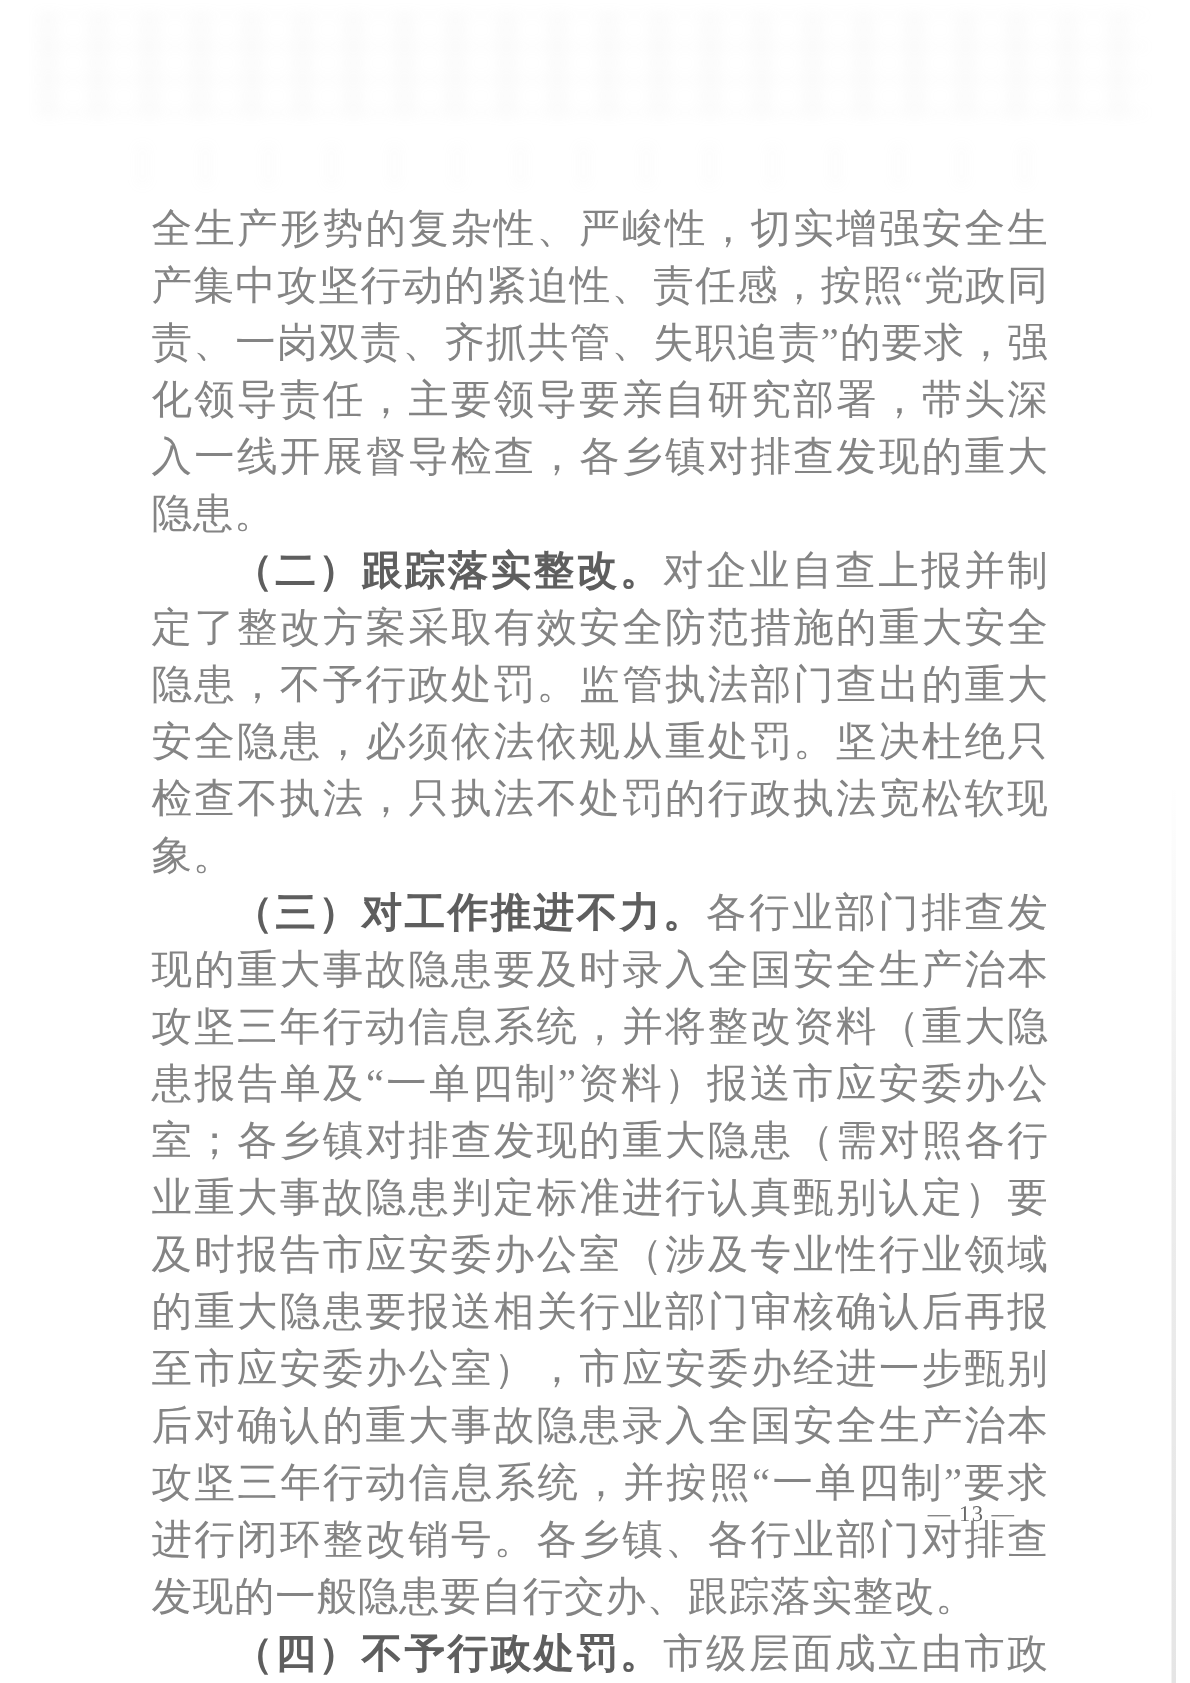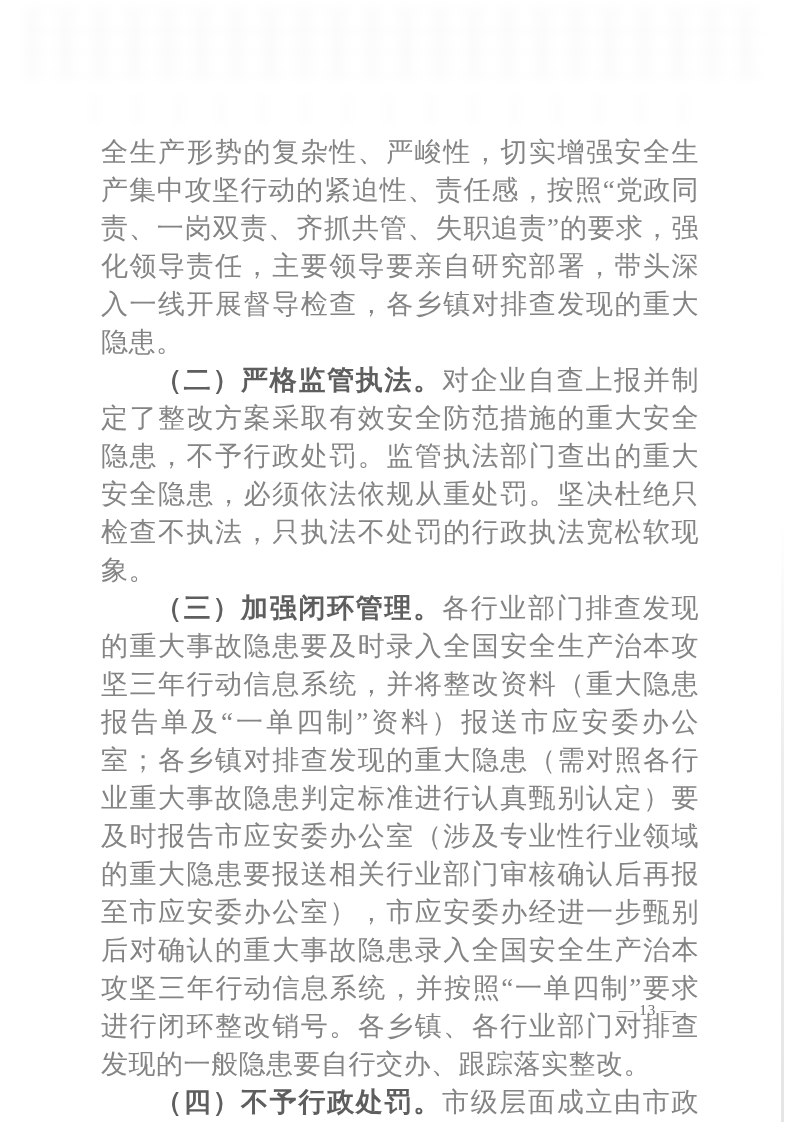--- a/index.html
+++ b/index.html
@@ -95,20 +95,20 @@
 </head>
 <body>
 
 <div class="bleed-noise"></div>
 <div class="bleed-noise2"></div>
 <div class="scan-edge"></div>
 
 <div class="page-body">
   <p class="continuation"><span>全生产形势的复杂性、严峻性，切实增强安全生产集中攻坚行动的紧迫性、责任感，按照“党政同责、一岗双责、齐抓共管、失职追责”的要求，强化领导责任，主要领导要亲自研究部署，带头深入一线开展督导检查，各乡镇对排查发现的重大隐患。</span></p>
 
-  <p><b class="para-heading">（二）严格监管执法。</b><span>对企业自查上报并制定了整改方案采取有效安全防范措施的重大安全隐患，不予行政处罚。监管执法部门查出的重大安全隐患，必须依法依规从重处罚。坚决杜绝只检查不执法，只执法不处罚的行政执法宽松软现象。</span></p>
+  <p><b class="para-heading">（二）跟踪落实整改。</b><span>对企业自查上报并制定了整改方案采取有效安全防范措施的重大安全隐患，不予行政处罚。监管执法部门查出的重大安全隐患，必须依法依规从重处罚。坚决杜绝只检查不执法，只执法不处罚的行政执法宽松软现象。</span></p>
 
-  <p><b class="para-heading">（三）加强闭环管理。</b><span>各行业部门排查发现的重大事故隐患要及时录入全国安全生产治本攻坚三年行动信息系统，并将整改资料（重大隐患报告单及“一单四制”资料）报送市应安委办公室；各乡镇对排查发现的重大隐患（需对照各行业重大事故隐患判定标准进行认真甄别认定）要及时报告市应安委办公室（涉及专业性行业领域的重大隐患要报送相关行业部门审核确认后再报至市应安委办公室），市应安委办经进一步甄别后对确认的重大事故隐患录入全国安全生产治本攻坚三年行动信息系统，并按照“一单四制”要求进行闭环整改销号。各乡镇、各行业部门对排查发现的一般隐患要自行交办、跟踪落实整改。</span></p>
+  <p><b class="para-heading">（三）对工作推进不力。</b><span>各行业部门排查发现的重大事故隐患要及时录入全国安全生产治本攻坚三年行动信息系统，并将整改资料（重大隐患报告单及“一单四制”资料）报送市应安委办公室；各乡镇对排查发现的重大隐患（需对照各行业重大事故隐患判定标准进行认真甄别认定）要及时报告市应安委办公室（涉及专业性行业领域的重大隐患要报送相关行业部门审核确认后再报至市应安委办公室），市应安委办经进一步甄别后对确认的重大事故隐患录入全国安全生产治本攻坚三年行动信息系统，并按照“一单四制”要求进行闭环整改销号。各乡镇、各行业部门对排查发现的一般隐患要自行交办、跟踪落实整改。</span></p>
 
   <p><b class="para-heading">（四）不予行政处罚。</b><span>市级层面成立由市政府常务副市长总牵头的安全生产集中攻坚行动综合督导组，督导全市集中攻坚工作推进情况，对工作推进不力、慢作为、不作为、乱作为的现象严肃追责问责。各级各部门要成立相应督导问责机制，确保集中攻坚行动</span></p>
 </div>
 
 <div class="page-number">— 13 —</div>
 
 </body></html>

